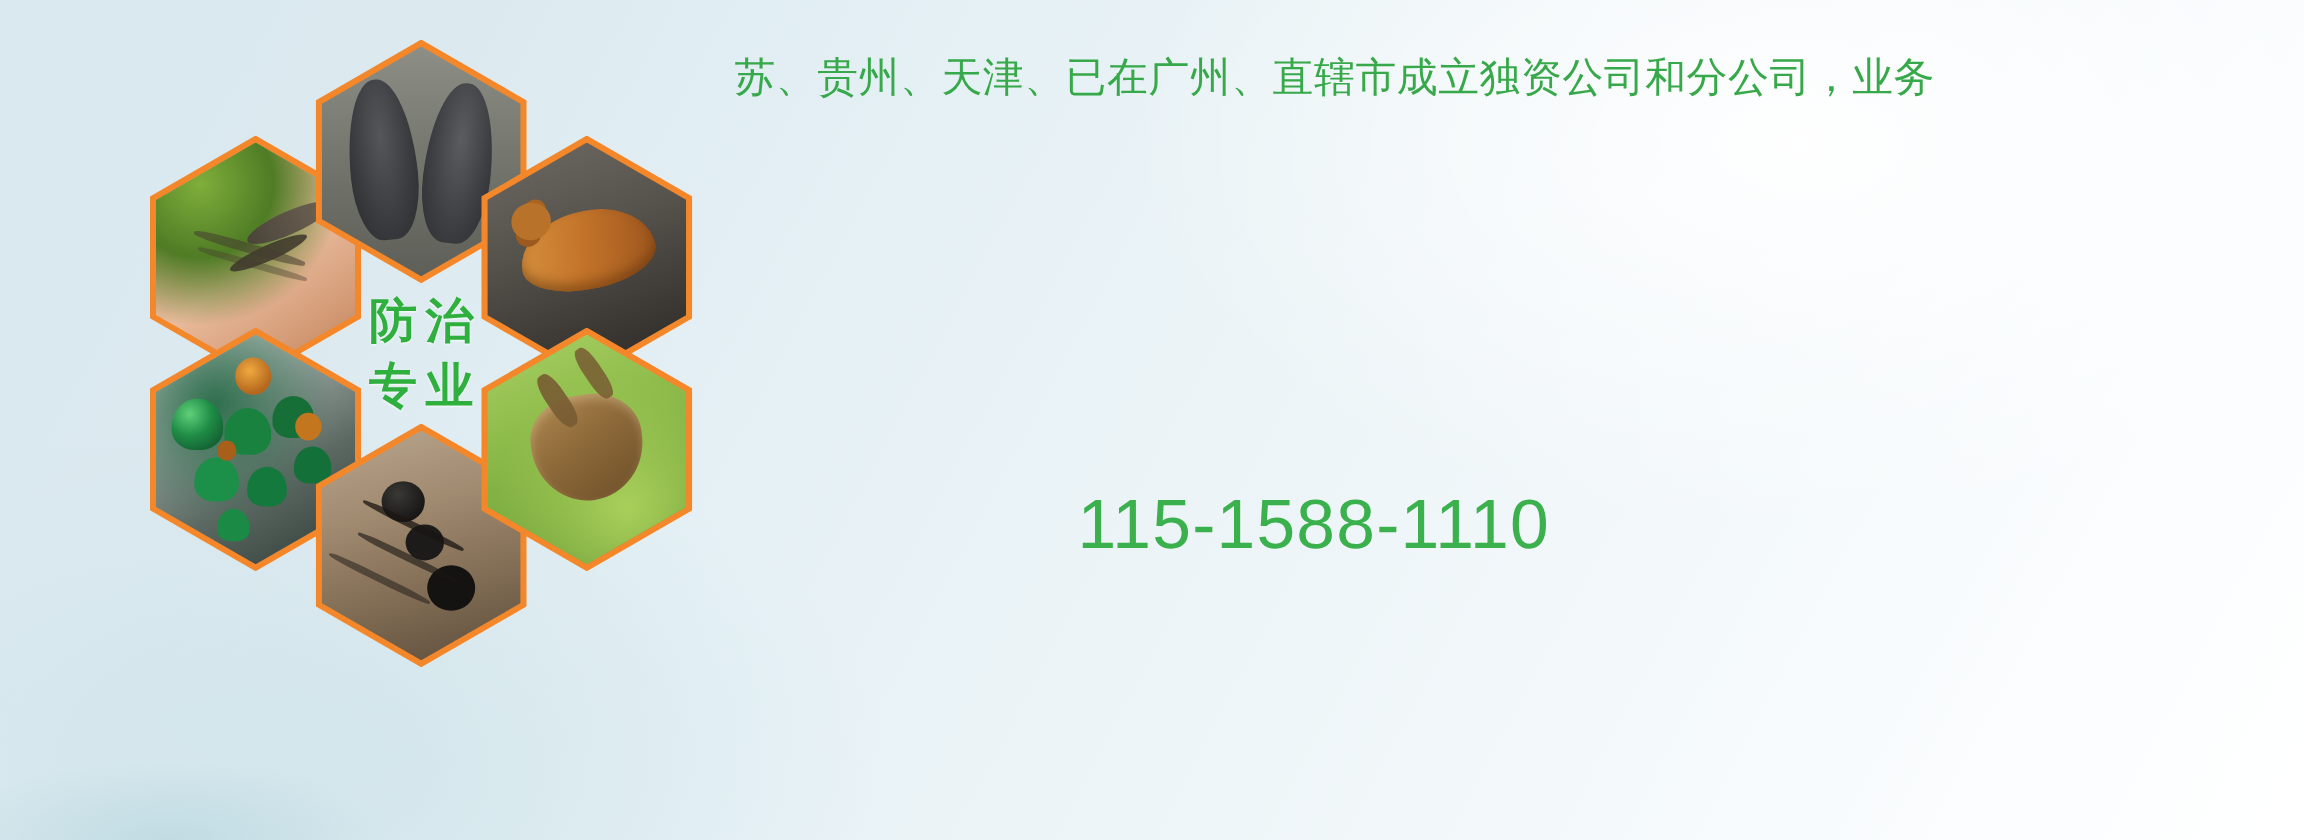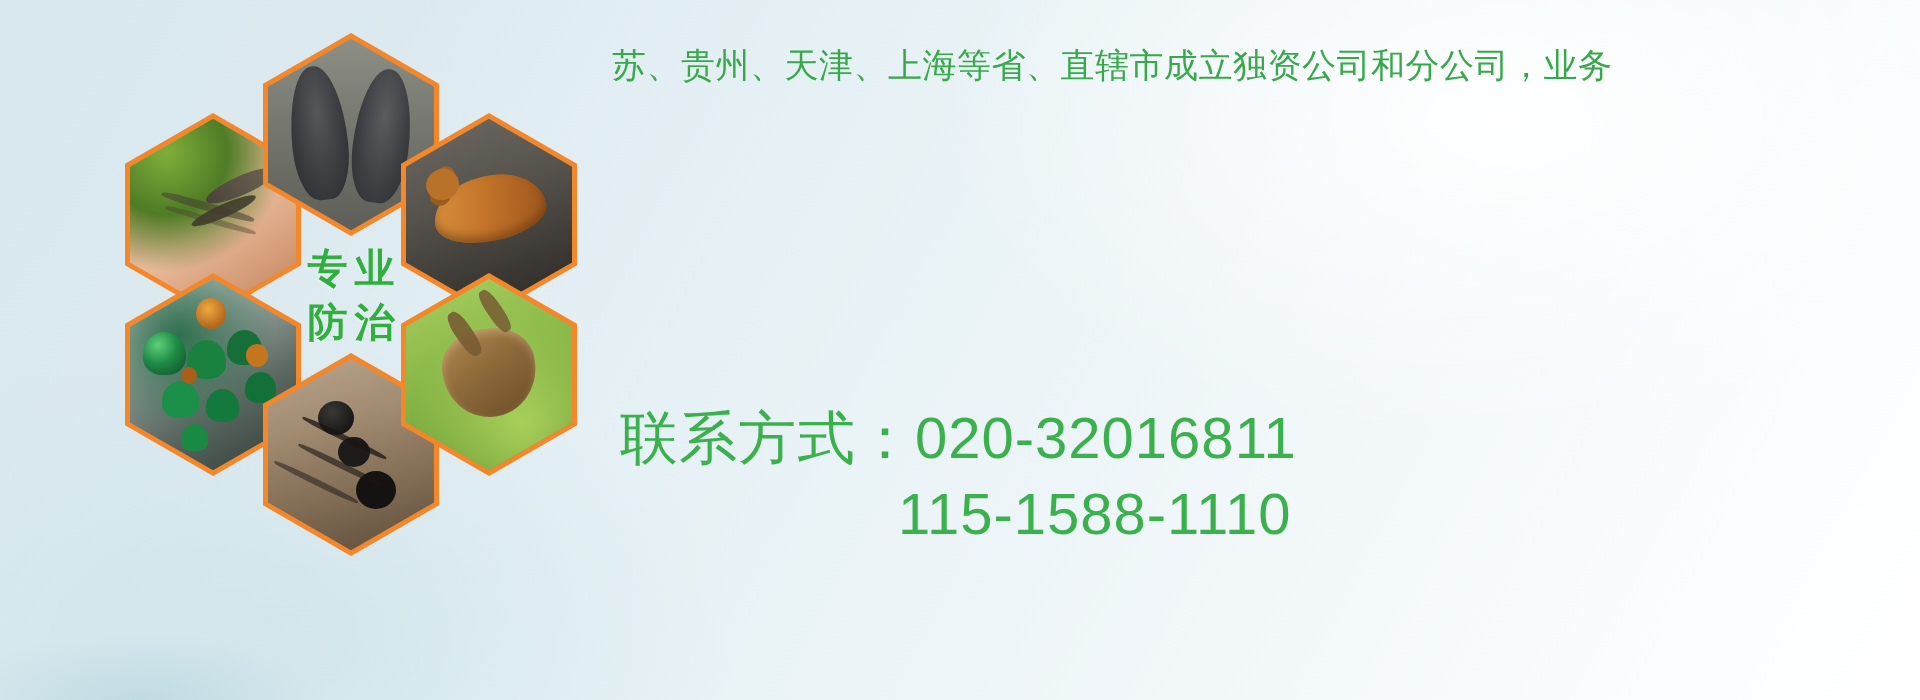--- a/index.html
+++ b/index.html
@@ -200,27 +200,26 @@
       </div>
     </div>
 
     <div class="hex h-stink">
       <div class="inner">
         <div class="ph ph-stink"></div>
       </div>
     </div>
 
     <div class="hexlabel">
+      <span>防治</span>
       <span>专业</span>
-      <span>防治</span>
     </div>
   </div>
 
   <div class="copy">
-    <p>苏、贵州、天津、上海等省、直辖市成立独资公司和分公司，业务</p>
+    <p>苏、贵州、天津、已在广州、直辖市成立独资公司和分公司，业务</p>
   </div>
 
   <div class="contact">
-    <span class="row1"><span>联系方式：</span><span>020-32016811</span></span>
     <span class="row2"><span>115-1588-1110</span></span>
   </div>
 
 </div>
 
 </body></html>

